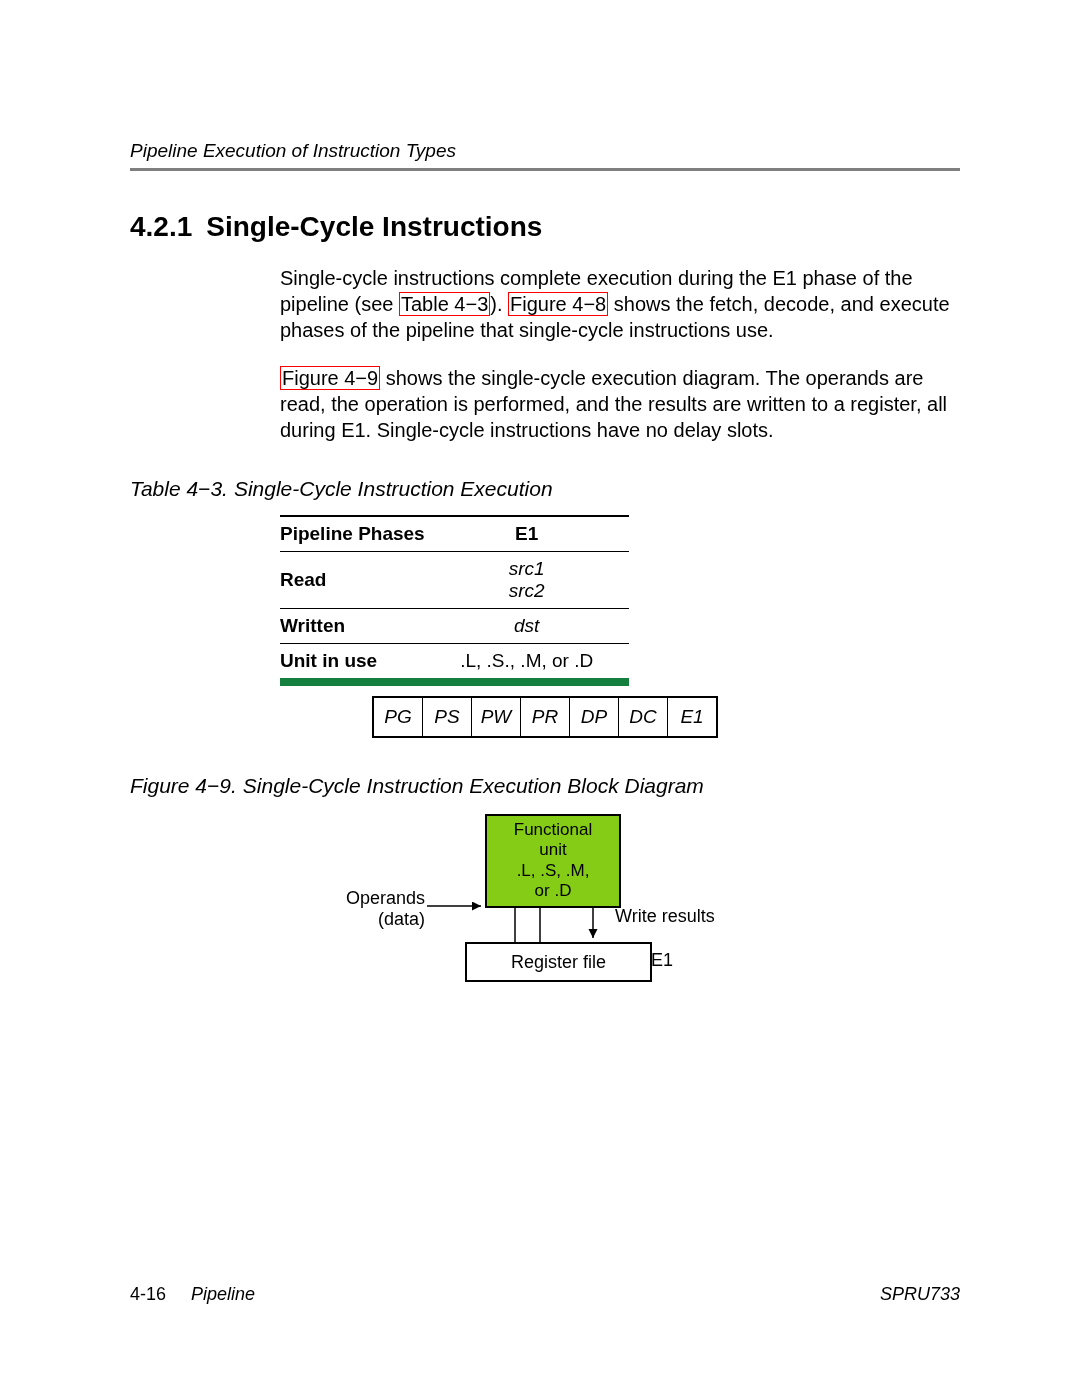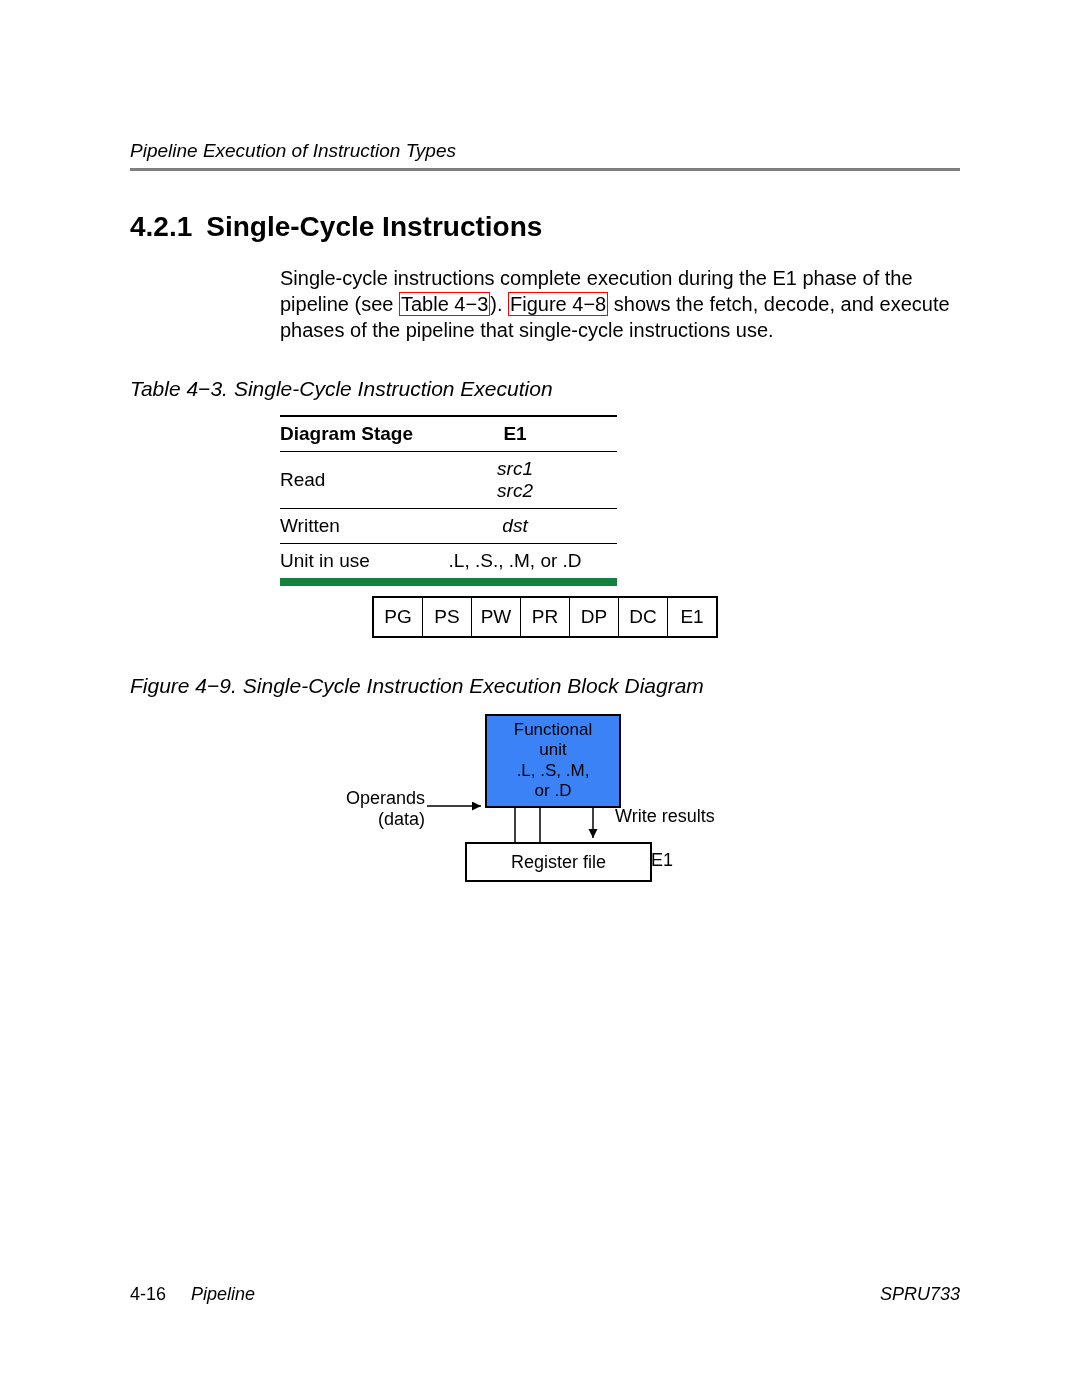--- a/index.html
+++ b/index.html
@@ -62,27 +62,28 @@
   }
   .tbl43 th, .tbl43 td {
     padding: 6px 22px 6px 0;
     text-align: left;
   }
   .tbl43 .c2 { text-align: center; width: 160px; }
   .tbl43 thead tr { border-top: 2px solid #000; border-bottom: 1px solid #000; }
   .tbl43 tbody tr.division { border-bottom: 1px solid #000; }
   .tbl43 tbody tr.last { border-bottom: 8px solid #15803d; }
   .tbl43 th { font-weight: bold; }
-  .tbl43 .rowlabel { font-weight: normal; }
+  .tbl43 .rowlabel { font-weight: bold; }
   .tbl43 .italic { font-style: italic; }
   
   .phases {
     display: flex;
     justify-content: center;
     margin-top: 10px;
+    font-style: italic;
   }
   .phases-row {
     display: flex;
     border: 2px solid #000;
   }
   .phases-row .cell {
     width: 48px;
     text-align: center;
     font-size: 19px;
     padding: 8px 0;
@@ -100,21 +101,21 @@
     position: absolute;
     left: 170px;
     top: 0;
     width: 136px;
     border: 2px solid #000;
     text-align: center;
     font-size: 17px;
     line-height: 1.2;
     padding: 4px 6px;
     box-sizing: border-box;
-    background: #3b82f6;
+    background: #84cc16;
   }
   .regfile {
     position: absolute;
     left: 150px;
     top: 128px;
     width: 187px;
     height: 40px;
     border: 2px solid #000;
     text-align: center;
     font-size: 18px;
@@ -174,29 +175,32 @@
   <div class="head-rule"></div>
 
   <div class="section-heading">
     <span class="secnum">4.2.1</span><span>Single-Cycle Instructions</span>
   </div>
 
   <p class="body-para">
     <span>Single-cycle instructions complete execution during the E1 phase of the pipeline (see </span><a href="#" class="ref">Table 4−3</a><span>). </span><a href="#" class="ref">Figure 4−8</a><span> shows the fetch, decode, and execute phases of the pipeline that single-cycle instructions use.</span>
   </p>
 
+  <p class="body-para">
+    <a href="#" class="ref">Figure 4−9</a><span> shows the single-cycle execution diagram. The operands are read, the operation is performed, and the results are written to a register, all during E1. Single-cycle instructions have no delay slots.</span>
+  </p>
 
   <div class="caption">
     <span class="capnum">Table 4−3.</span><span>Single-Cycle Instruction Execution</span>
   </div>
 
   <table class="tbl43">
     <thead>
       <tr>
-        <th>Diagram Stage</th>
+        <th>Pipeline Phases</th>
         <th class="c2">E1</th>
       </tr>
     </thead>
     <tbody>
       <tr class="division">
         <td class="rowlabel">Read</td>
         <td class="c2 italic">
           <span>src1</span><br>
           <span>src2</span>
         </td>

